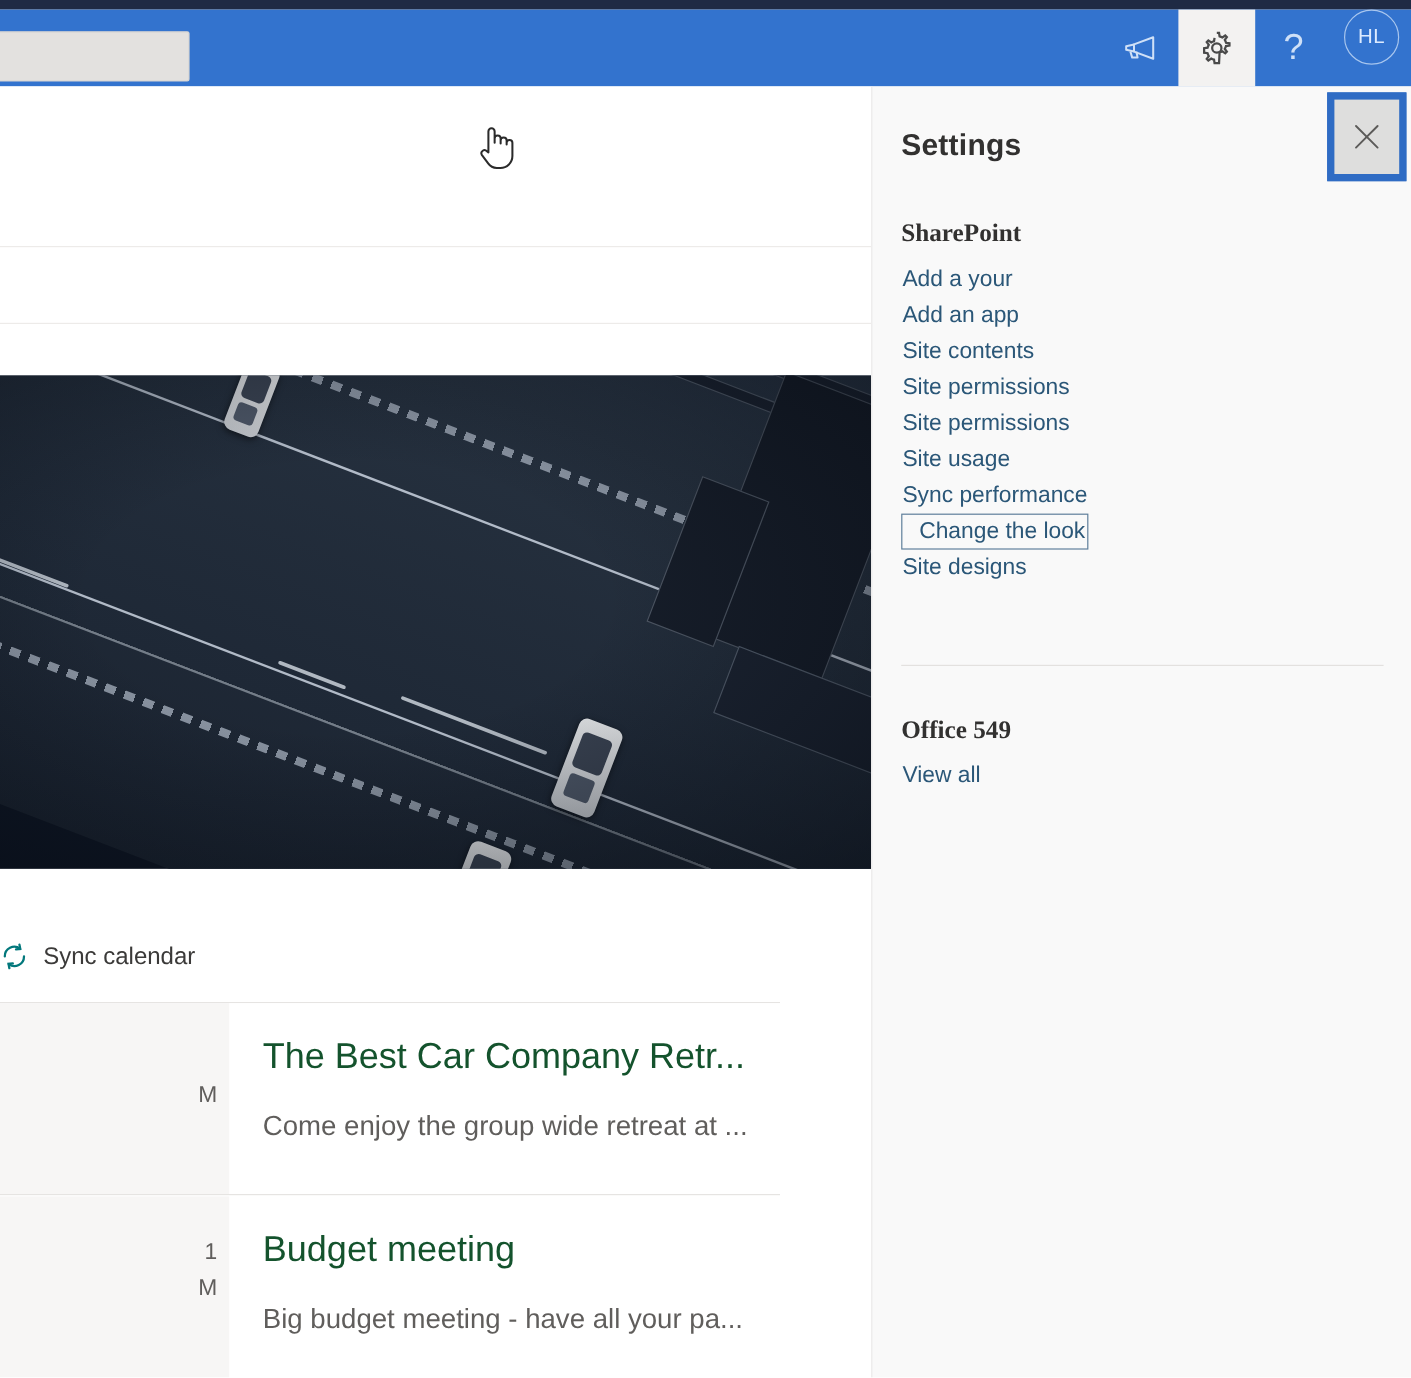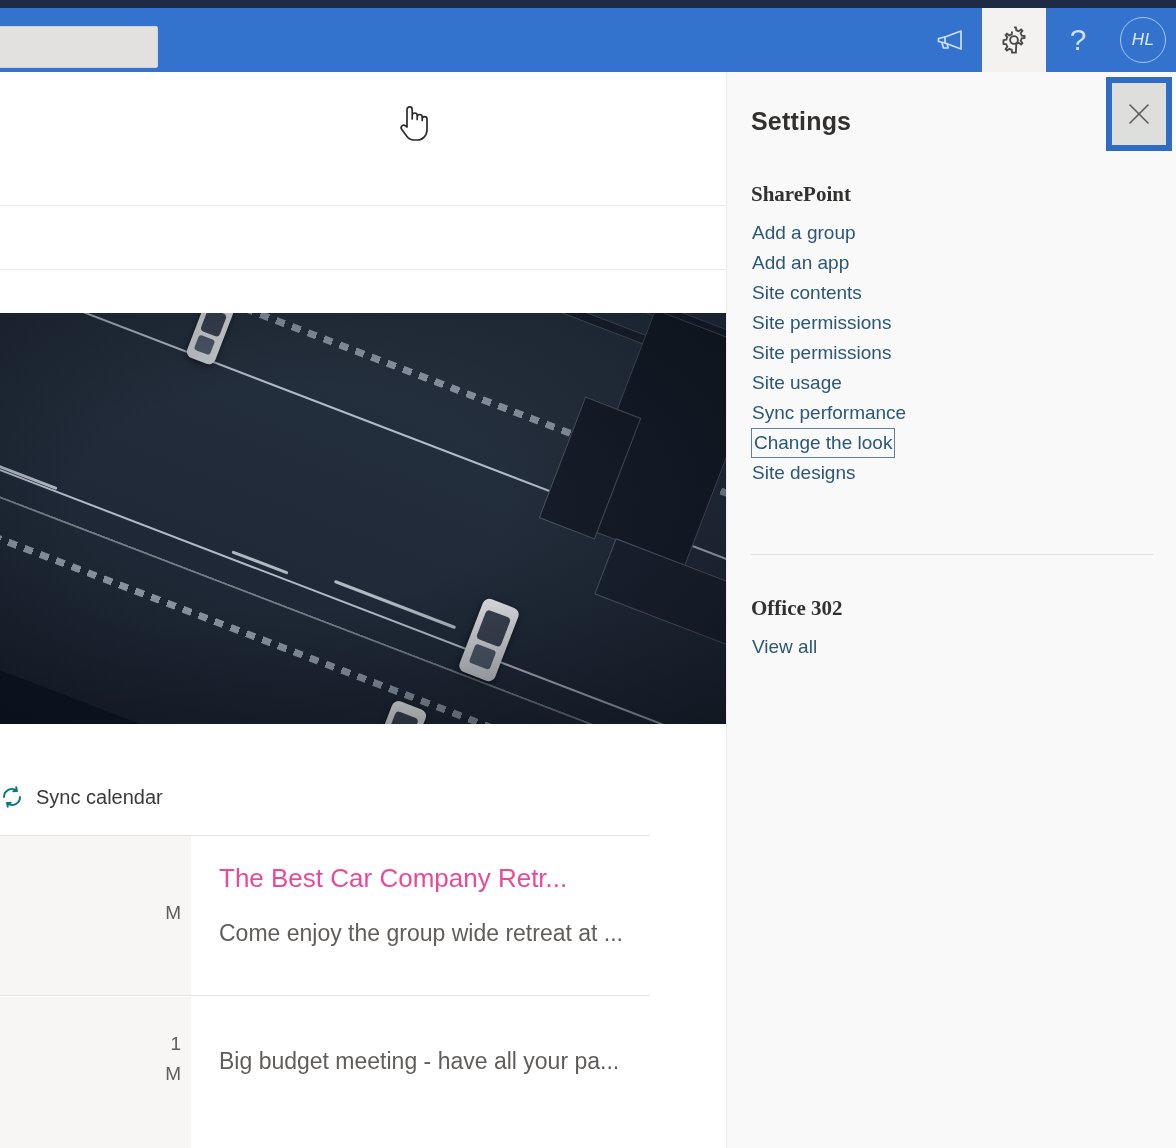--- a/index.html
+++ b/index.html
@@ -38,21 +38,21 @@
   }
   .suite-btn.active{ background:#f3f2f1; color:#4a4a4a; }
   .suite-btn svg{ display:block; }
   .help-glyph{ font-size:30px; color:#cfe0f7; font-weight:300; line-height:1; }
   .avatar{
     width:46px; height:46px; border-radius:50%;
     border:1.6px solid #a8c6ee;
     display:flex; align-items:center; justify-content:center;
     font-size:17px; color:#dceaff; letter-spacing:.5px;
   }
-  .avatar-wrap{ width:66px; display:flex; align-items:center; justify-content:center;font-style:italic; }
+  .avatar-wrap{ width:66px; display:flex; align-items:flex-start; justify-content:center; }
 
   
   .page-canvas{
     position:absolute; left:0; top:72px; width:726px; height:1076px;
     background:#ffffff; overflow:hidden;
   }
   .rule{ position:absolute; left:0; width:726px; height:1px; background:#edebe9; }
   .rule.r1{ top:133px; }
   .rule.r2{ top:197px; }
 
@@ -142,21 +142,21 @@
   .event-date{
     width:191px; background:#f7f6f5; flex:none;
     position:relative; padding-top:36px;
     font-size:19px; color:#605e5c; text-align:left;
   }
   .event-date .dl{
     position:absolute; right:10px; white-space:nowrap;
   }
   .event-body{ flex:1; background:#ffffff; padding:26px 0 0 28px; }
   .event-title{
-    font-size:26px; color:#ec4899; font-weight:400; line-height:1.25;
+    font-size:30px; color:#14532d; font-weight:400; line-height:1.25;
     white-space:nowrap; overflow:hidden;
   }
   .event-desc{
     margin-top:24px; font-size:23px; color:#605e5c; line-height:1.3;
     white-space:nowrap; overflow:hidden;
   }
 
   
   .panel{
     position:absolute; left:726px; top:72px; width:450px; height:1076px;
@@ -187,21 +187,21 @@
   .section-title{
     font-size:21px; font-weight:700; color:#323130; margin-bottom:11px;font-family:Liberation Serif, serif;
   }
   .panel-link{
     display:inline-block;
     font-size:19px; color:#2b5778; line-height:1; padding:5px 1px 6px 1px;
     cursor:pointer; text-decoration:none;
   }
   .link-list{ display:flex; flex-direction:column; align-items:flex-start; }
   .panel-link.focused{
-    border:1px solid #5f7f9b; padding:4px 2px 5px 2px;
+    border:1px solid #5f7f9b; padding:4px 2px 5px 14px;
   }
   .panel-sep{
     position:absolute; left:24px; top:482px; width:402px; height:1px; background:#e3e1df;
   }
 </style>
 </head>
 <body>
 
 <div id="app">
 
@@ -306,20 +306,21 @@
         <div class="event-desc">Come enjoy the group wide retreat at ...</div>
       </div>
     </div>
 
     <div class="event-row e2">
       <div class="event-date">
         <span class="dl" style="top:36px;">1</span>
         <span class="dl" style="top:66px;">M</span>
       </div>
       <div class="event-body">
+        <div class="event-title">Budget meeting</div>
         <div class="event-desc">Big budget meeting - have all your pa...</div>
       </div>
     </div>
 
   </div>
 
   <div class="panel">
 
     <div class="panel-head">
       <div class="panel-title">Settings</div>
@@ -332,36 +333,36 @@
               <path d="M22 4 L4 22"></path>
             </svg>
           </span>
         </div>
       </div>
     </div>
 
     <div class="section" style="top:110px;">
       <div class="section-title">SharePoint</div>
       <div class="link-list">
-        <a class="panel-link">Add a group</a>
+        <a class="panel-link">Add a your</a>
         <a class="panel-link">Add an app</a>
         <a class="panel-link">Site contents</a>
         <a class="panel-link">Site permissions</a>
         <a class="panel-link">Site permissions</a>
         <a class="panel-link">Site usage</a>
         <a class="panel-link">Sync performance</a>
         <a class="panel-link focused">Change the look</a>
         <a class="panel-link">Site designs</a>
       </div>
     </div>
 
     <div class="panel-sep"></div>
 
     <div class="section" style="top:524px;">
-      <div class="section-title">Office 302</div>
+      <div class="section-title">Office 549</div>
       <div class="link-list">
         <a class="panel-link">View all</a>
       </div>
     </div>
 
   </div>
 
   <span class="cursor-hand">
     <svg width="34" height="44" viewBox="0 0 34 44">
       <path d="M11 27 L11 9.5 a2.6 2.6 0 0 1 5.2 0 L16.2 19

